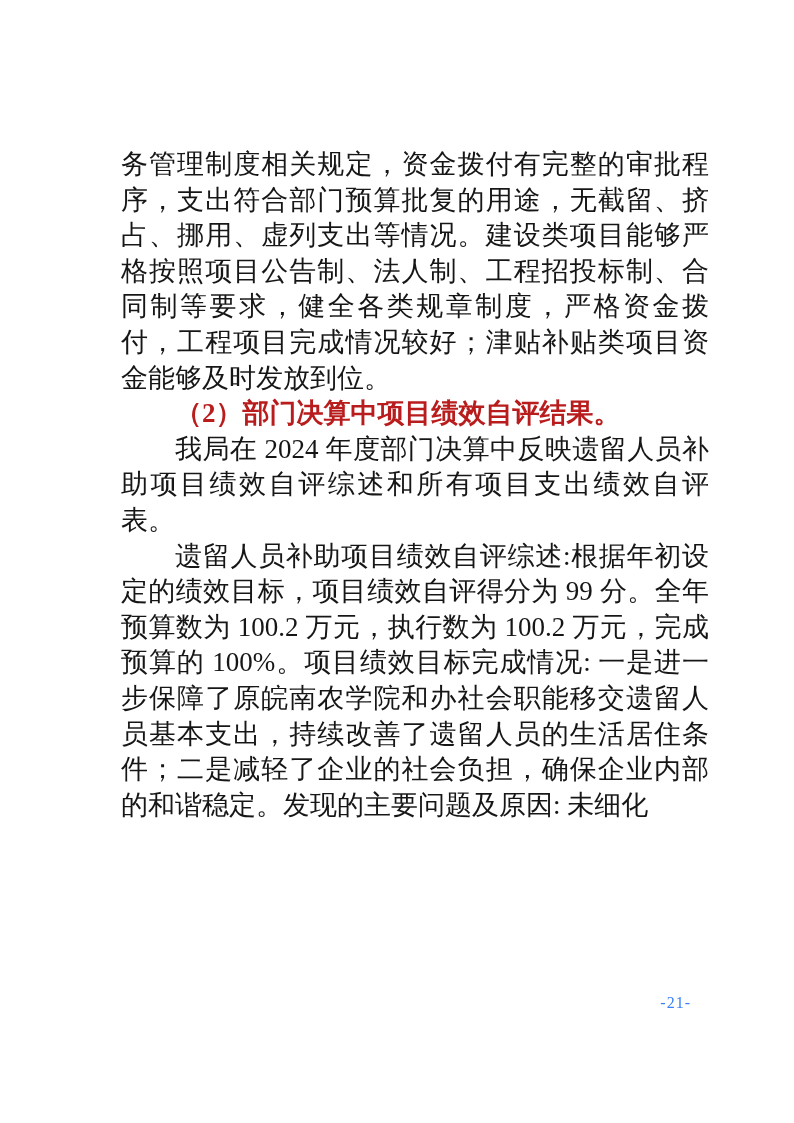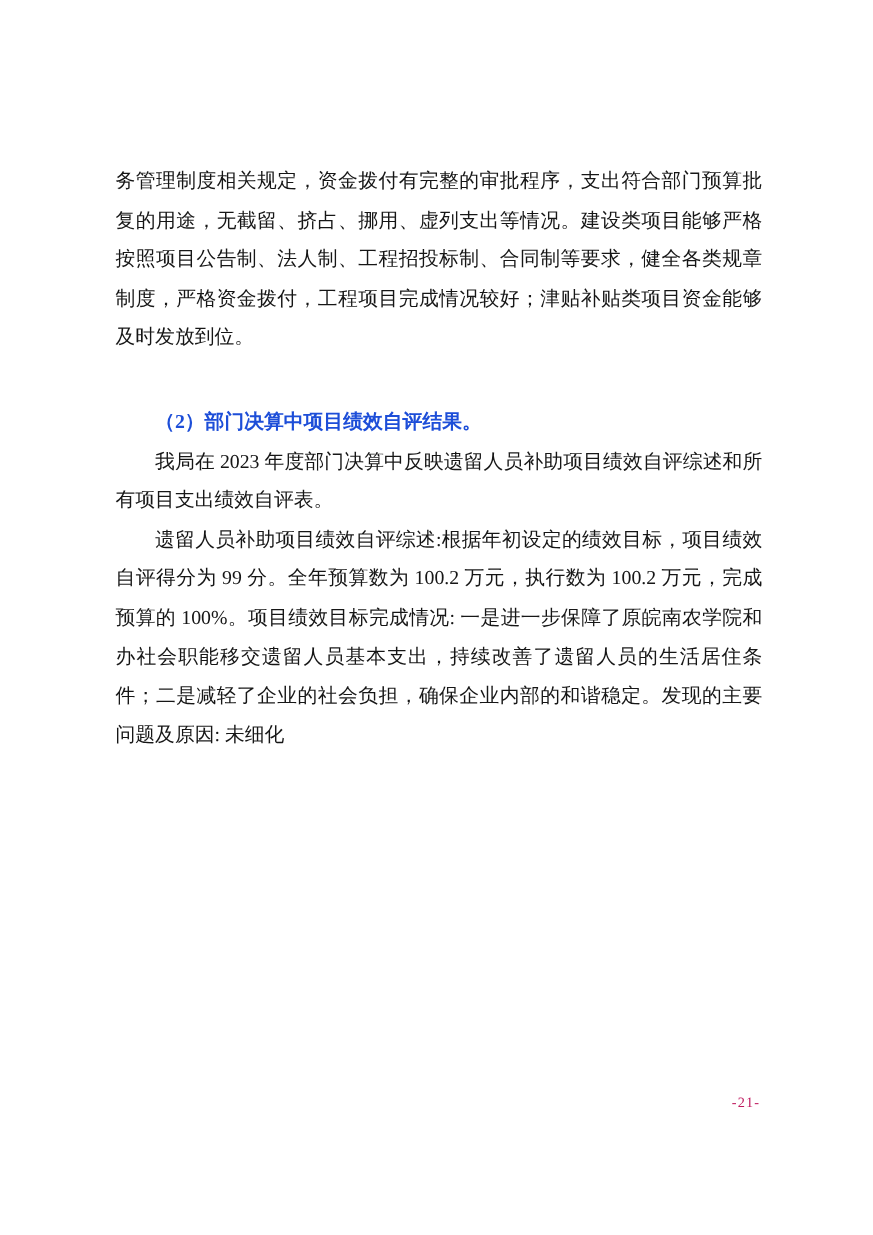--- a/index.html
+++ b/index.html
@@ -10,54 +10,53 @@
   .sheet {
     position: relative;
     width: 794px;
     height: 1123px;
     background: #ffffff;
     overflow: hidden;
     font-family: "Liberation Serif", "DejaVu Serif", serif;
   }
   .content {
     position: absolute;
-    left: 105px;
+    left: 121px;
     top: 147px;
     width: 588px;
-    font-size: 18px;
+    font-size: 27px;
     line-height: 35.6px;
     color: #161616;
     text-align: justify;
     text-justify: inter-ideograph;
   }
   .content p {
     margin: 0;
     padding: 0;
   }
   .content p.indent {
     text-indent: 2em;
   }
   .content p.bold {
     font-weight: bold;
-    color: #1d4ed8;
-    margin-top: 41px;
+    color: #b91c1c;
   }
   .page-number {
     position: absolute;
     top: 994px;
     right: 103px;
-    font-size: 13px;
+    font-size: 16px;
     letter-spacing: 1px;
-    color: #be185d;
+    color: #3b82f6;
   }
 </style>
 </head>
 <body>
 
 <div class="sheet">
   <div class="content">
       <p class="">务管理制度相关规定，资金拨付有完整的审批程序，支出符合部门预算批复的用途，无截留、挤占、挪用、虚列支出等情况。建设类项目能够严格按照项目公告制、法人制、工程招投标制、合同制等要求，健全各类规章制度，严格资金拨付，工程项目完成情况较好；津贴补贴类项目资金能够及时发放到位。</p>
       <p class="indent bold">（2）部门决算中项目绩效自评结果。</p>
-      <p class="indent">我局在 2023 年度部门决算中反映遗留人员补助项目绩效自评综述和所有项目支出绩效自评表。</p>
+      <p class="indent">我局在 2024 年度部门决算中反映遗留人员补助项目绩效自评综述和所有项目支出绩效自评表。</p>
       <p class="indent">遗留人员补助项目绩效自评综述:根据年初设定的绩效目标，项目绩效自评得分为 99 分。全年预算数为 100.2 万元，执行数为 100.2 万元，完成预算的 100%。项目绩效目标完成情况: 一是进一步保障了原皖南农学院和办社会职能移交遗留人员基本支出，持续改善了遗留人员的生活居住条件；二是减轻了企业的社会负担，确保企业内部的和谐稳定。发现的主要问题及原因: 未细化</p>
     </div>
   <div class="page-number">-21-</div>
 </div>
 
 </body></html>

